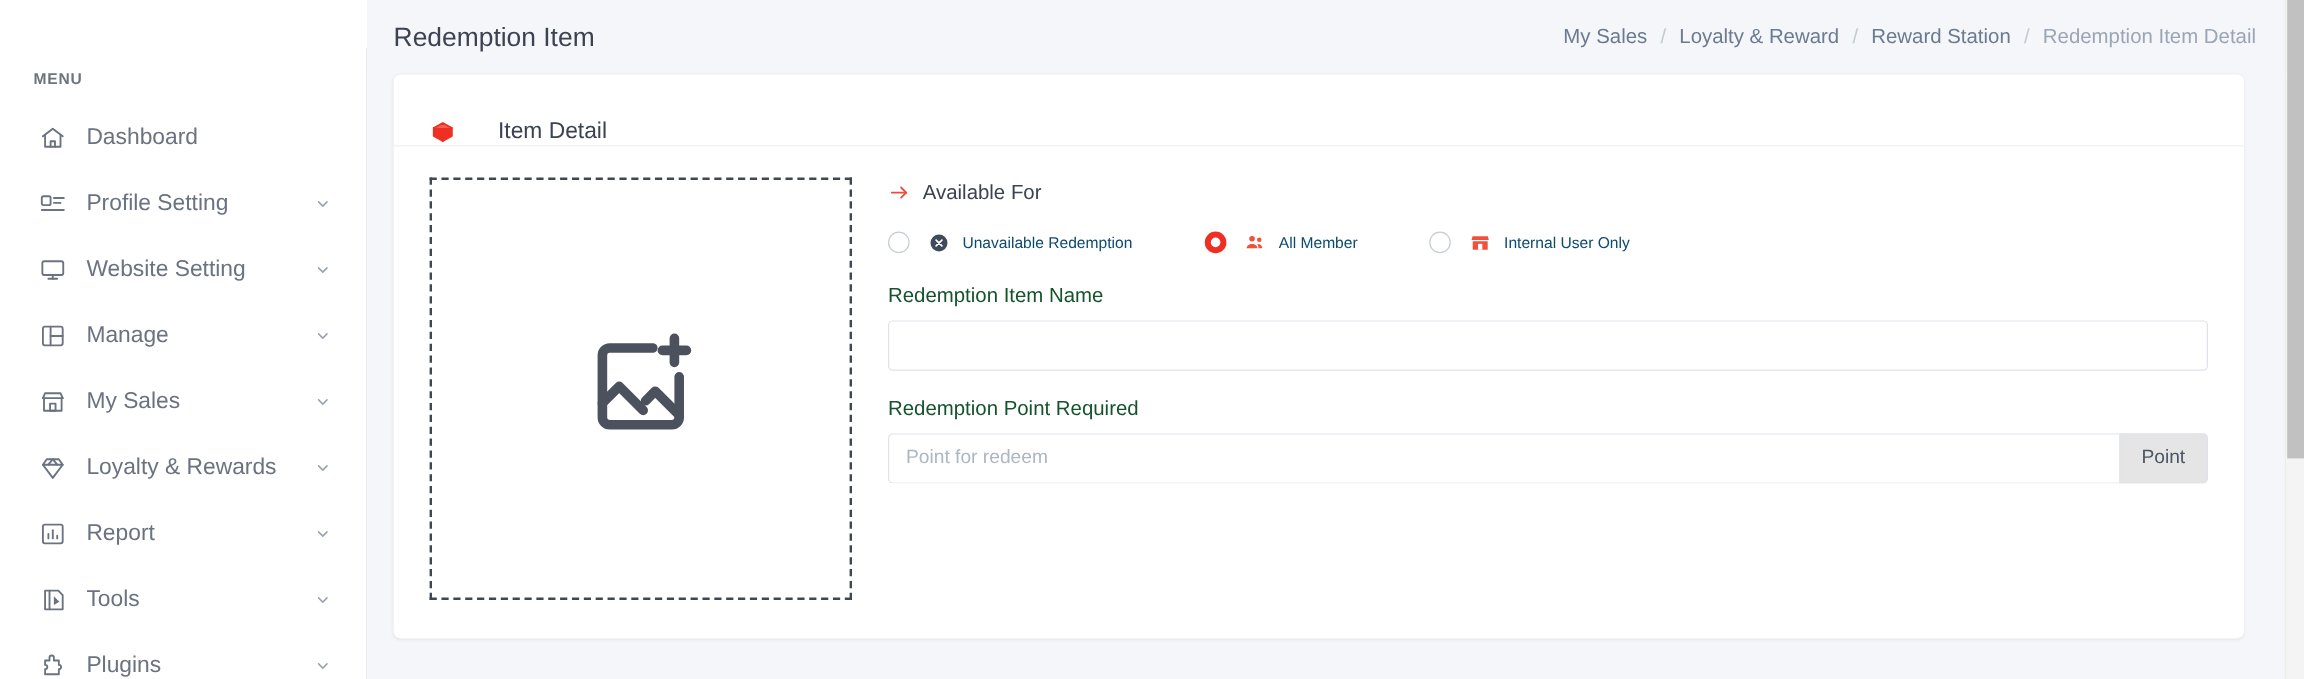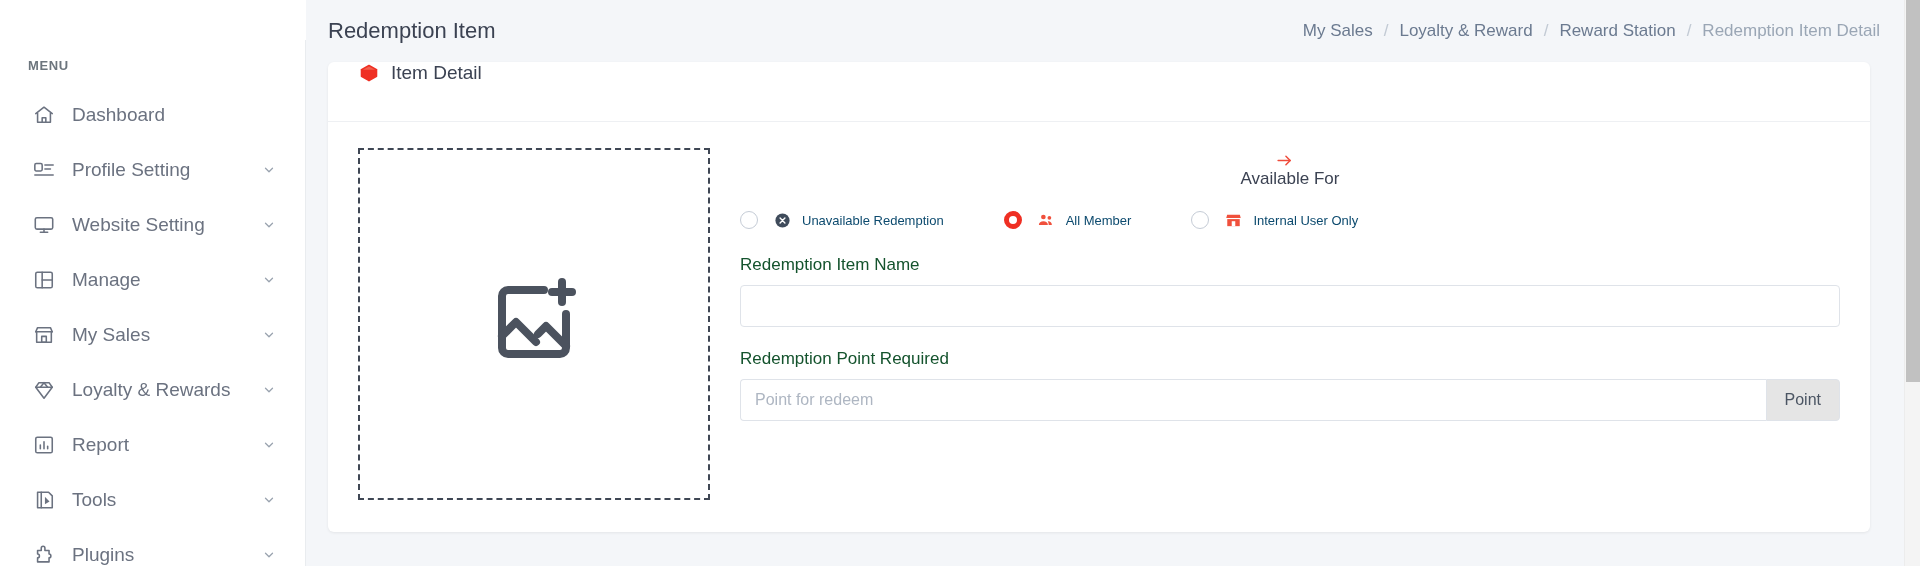--- a/index.html
+++ b/index.html
@@ -100,24 +100,25 @@
   
   .card {
     margin: 0 50px 0 22px;
     background: #ffffff;
     border-radius: 6px;
     box-shadow: 0 1px 3px rgba(0,0,0,0.07);
     min-height: 470px;
   }
   .card-header {
     display: flex;
-    align-items: flex-start;
+    align-items: flex-end;
     height: 60px;
     padding: 0 30px;
     border-bottom: 1px solid #eef0f3;
+    gap: 24px;
   }
   .card-header-icon {
     width: 22px; height: 22px;
     margin-right: 11px;
     display: flex; align-items: center; justify-content: center;
   }
   .card-header-title {
     font-size: 19px;
     color: #3b4252;
   }
@@ -141,23 +142,21 @@
   .upload-icon { color: #4b525e; }
 
   
   .form-col {
     flex: 1;
     padding-left: 30px;
     padding-top: 3px;
   }
   .available-row {
     display: flex;
-    align-items: center;
     margin-bottom: 22px;
-    flex-direction: column;
   }
   .arrow-icon {
     width: 18px; height: 18px;
     margin-right: 11px;
     color: #ef4b3b;
     display: flex; align-items: center; justify-content: center;
   }
   .available-label {
     font-size: 17px;
     color: #3b4252;

